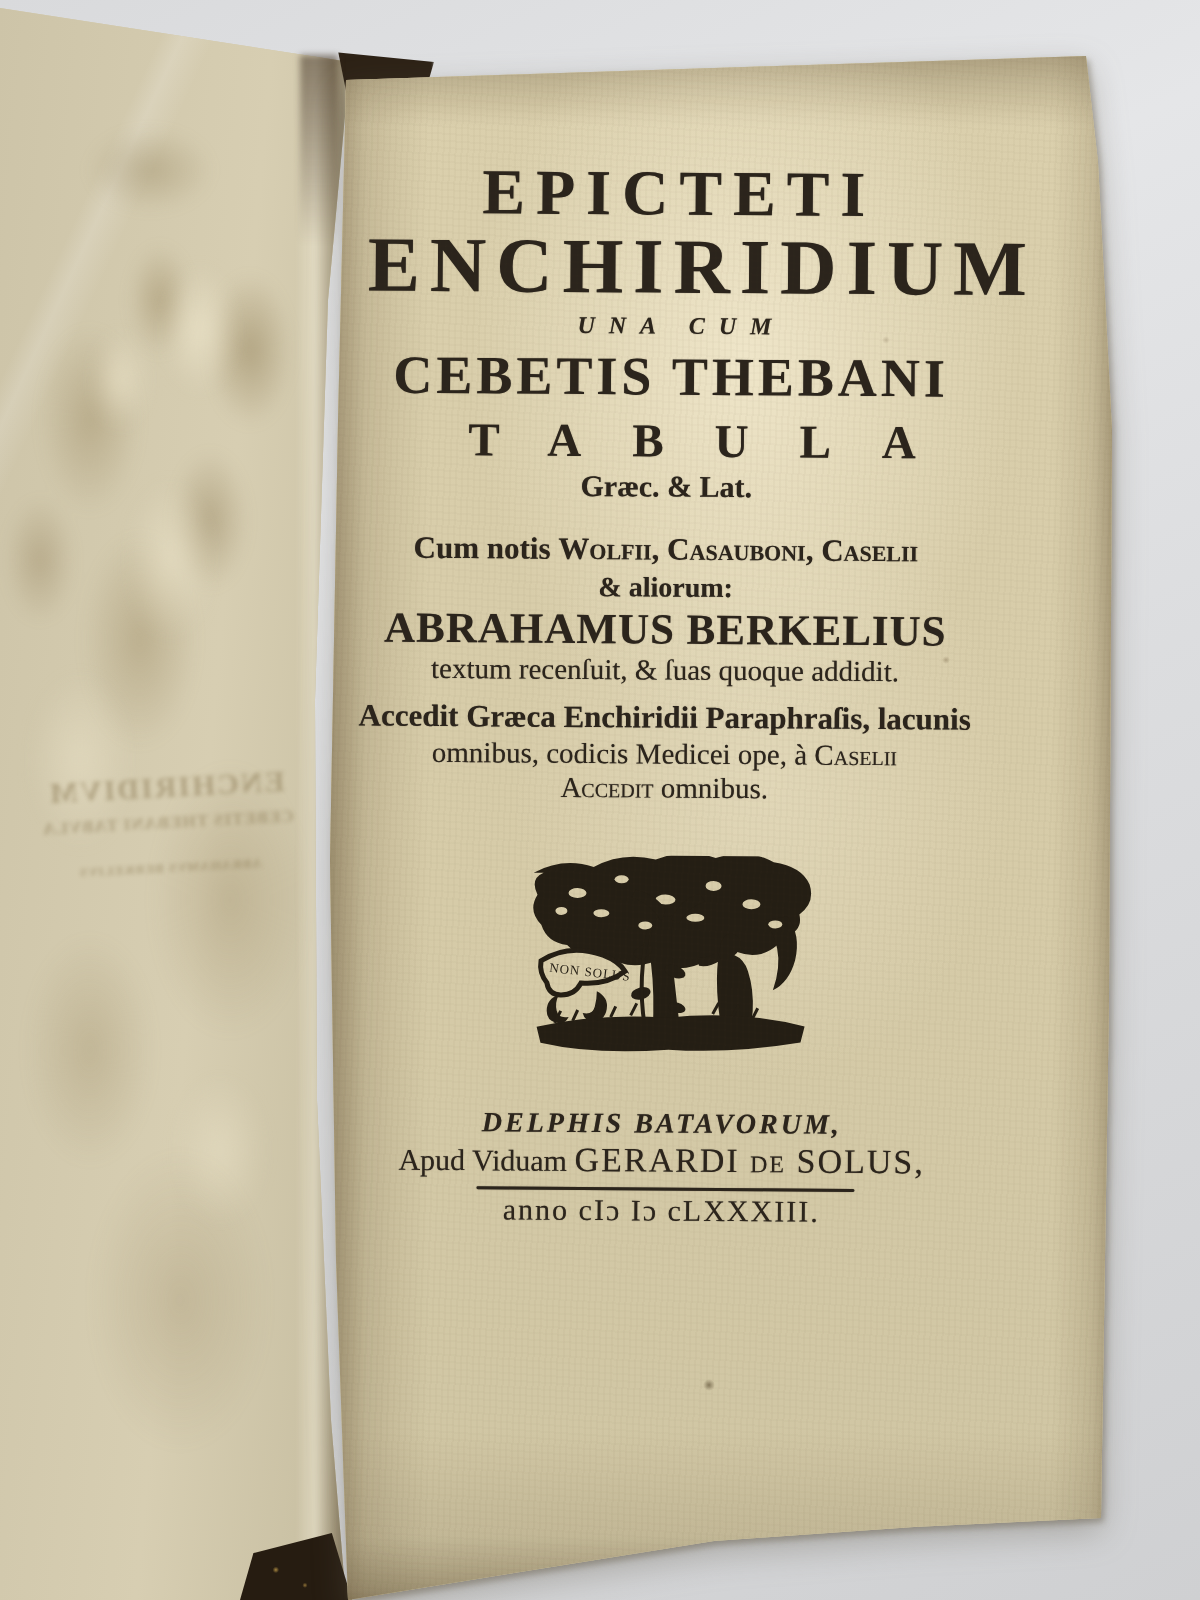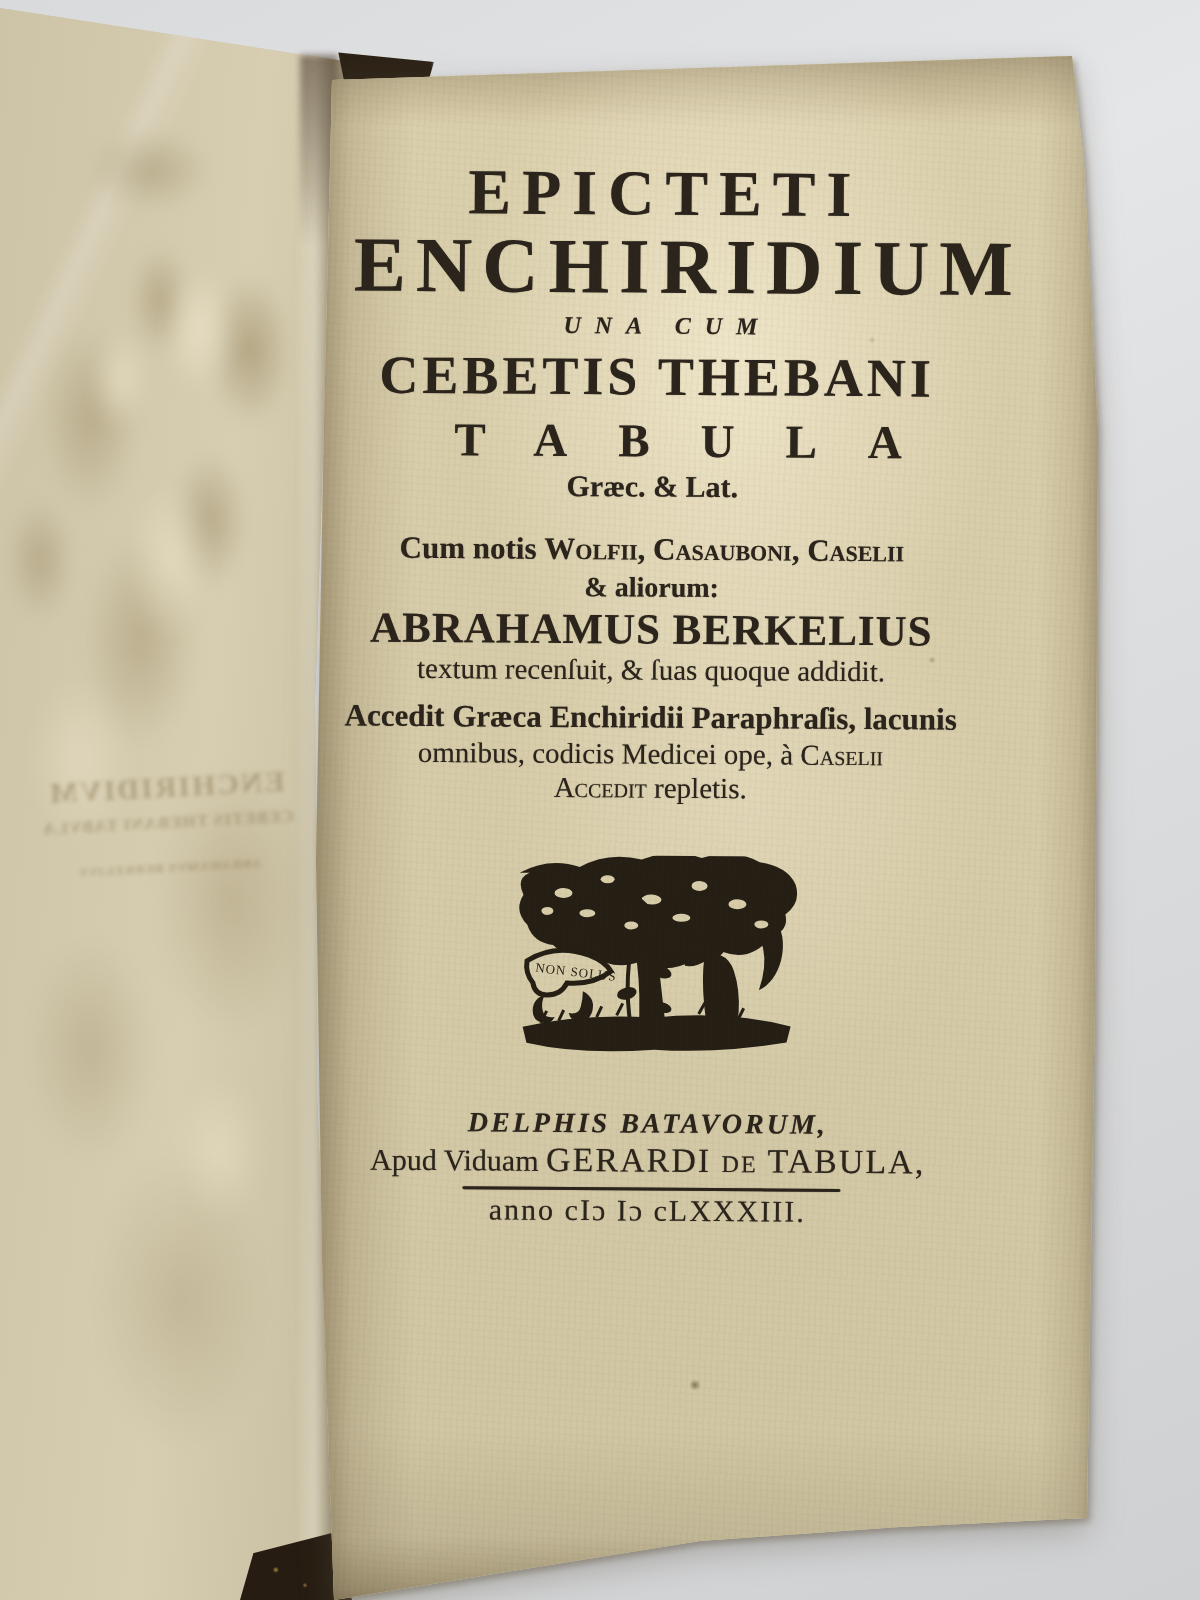--- a/index.html
+++ b/index.html
@@ -44,21 +44,21 @@
     clip-path:polygon(8% 18%,100% 30%,86% 92%,16% 70%);background:#2d2216;}
   .gutter-streak{position:absolute;left:300px;top:55px;width:38px;height:190px;filter:blur(3px);
     background:linear-gradient(180deg,rgba(62,46,30,.55),rgba(62,46,30,.18) 70%,transparent);}
   .binding-bottom{position:absolute;left:240px;top:1533px;width:112px;height:67px;
     clip-path:polygon(12% 30%,82% 0,100% 100%,0 100%);background:#261c11;
     background-image:radial-gradient(5px 5px at 32% 55%,#a5853f,transparent 65%),
       radial-gradient(4px 4px at 58% 78%,#8f7136,transparent 65%);}
   
   .right-wrap{position:absolute;inset:0;
     filter:drop-shadow(3px 4px 3px rgba(95,85,65,.40)) drop-shadow(0 12px 16px rgba(100,95,80,.35));}
-  .right-page{position:absolute;left:312px;top:50px;width:790px;height:1550px;
+  .right-page{position:absolute;left:326px;top:50px;width:790px;height:1550px;
     clip-path:polygon(20px 30px,388px 18px,760px 6px,772px 112px,786px 380px,783px 950px,775px 1468px,588px 1477px,388px 1491px,188px 1523px,22px 1550px,10px 1210px,4px 810px,12px 370px);
     background-color:#d5caa7;
     box-shadow:inset 0 0 60px rgba(100,84,55,.30),inset 0 0 8px rgba(100,84,55,.25);
     background-image:
       radial-gradient(48% 34% at 53% 20%,rgba(241,232,204,.90),rgba(241,232,204,0) 72%),
       radial-gradient(42% 26% at 55% 47%,rgba(234,225,197,.55),rgba(234,225,197,0) 75%),
       radial-gradient(9px 9px at 383px 1335px,rgba(70,55,30,.55),transparent 65%),
       radial-gradient(6px 6px at 560px 290px,rgba(90,70,40,.40),transparent 65%),
       radial-gradient(6px 6px at 620px 610px,rgba(90,70,40,.35),transparent 65%),
       linear-gradient(90deg,rgba(100,83,54,.45),rgba(100,83,54,.15) 5%,rgba(100,83,54,0) 13%),
@@ -125,21 +125,21 @@
         <div class="tl t-cebetis">CEBETIS THEBANI</div>
         <div class="tl t-tabula">TABULA</div>
         <div class="tl t-graec">Græc. &amp; Lat.</div>
 
         <div class="tl t-cumnotis"><span>Cum notis </span><span class="sc">Wolfii, Casauboni, Caselii</span></div>
         <div class="tl t-aliorum">&amp; aliorum:</div>
         <div class="tl t-editor">ABRAHAMUS BERKELIUS</div>
         <div class="tl t-editnote">textum recenſuit, &amp; ſuas quoque addidit.</div>
         <div class="tl t-accedit1">Accedit Græca Enchiridii Paraphraſis, lacunis</div>
         <div class="tl t-accedit2"><span>omnibus, codicis Medicei ope, à </span><span class="sc">Caselii</span></div>
-        <div class="tl t-accedit3"><span class="sc">Accedit</span><span> repletis.</span></div>
+        <div class="tl t-accedit3"><span class="sc">Accedit</span><span> omnibus.</span></div>
 
         <svg class="device" viewBox="0 0 292 200" role="img">
           <g fill="#241e14">
             <path d="M8,18 q30,-16 60,-6 q28,-16 62,-8 q30,-12 60,-2 q34,-10 58,4 q28,4 36,22 q6,18 -10,30 q4,16 -14,22 q-20,26 -48,16 q-10,14 -30,8 q-26,16 -52,2 q-28,10 -48,-6 q-26,6 -40,-10 q-20,-2 -26,-20 q-14,-14 -4,-30 q-8,-16 6,-22 z"></path>
             <path d="M262,60 q14,18 8,44 q-6,22 -22,30 q8,-24 4,-42 q-4,-18 -14,-28 z"></path>
           </g>
           <g fill="#d8cdaa">
             <ellipse cx="52" cy="38" rx="9" ry="5"></ellipse>
               <ellipse cx="96" cy="24" rx="7" ry="4"></ellipse>
             <ellipse cx="140" cy="44" rx="10" ry="5"></ellipse>
@@ -171,21 +171,21 @@
           </g>
           <g>
             <path d="M16,106 q28,-18 62,-6 q16,6 22,16 q-18,14 -44,12 q-6,12 -20,12 q-12,0 -14,-12 q-8,-10 -6,-22 z" fill="#d8cdaa" stroke="#241e14" stroke-width="5"></path>
             <path d="M34,140 q-12,4 -12,16 q0,10 10,12 q8,2 12,-6 q-10,2 -12,-6 q-2,-8 2,-16 z" fill="#241e14"></path>
             <path d="M72,136 q12,6 10,18 q-2,12 -14,12 q-8,0 -10,-8 q10,2 12,-6 q2,-8 2,-16 z" fill="#241e14"></path>
             <text x="24" y="117" font-size="13" letter-spacing="1" fill="#241e14" transform="rotate(6 24 117)">NON SOLUS</text>
           </g>
         </svg>
 
         <div class="tl t-delphis">DELPHIS BATAVORUM,</div>
-        <div class="tl t-apud"><span>Apud Viduam </span><span class="big">GERARDI</span><span class="big sc"> </span><span class="sc big">de</span><span class="big"> </span><span class="big">TABULA,</span></div>
+        <div class="tl t-apud"><span>Apud Viduam </span><span class="big">GERARDI</span><span class="big sc"> </span><span class="sc big">de</span><span class="big"> </span><span class="big">SOLUS,</span></div>
         <div class="imprint-rule"></div>
         <div class="tl t-anno">anno cIɔ Iɔ cLXXXIII.</div>
 
       </div>
     </div>
   </div>
 
 </div>
 
 </body></html>

